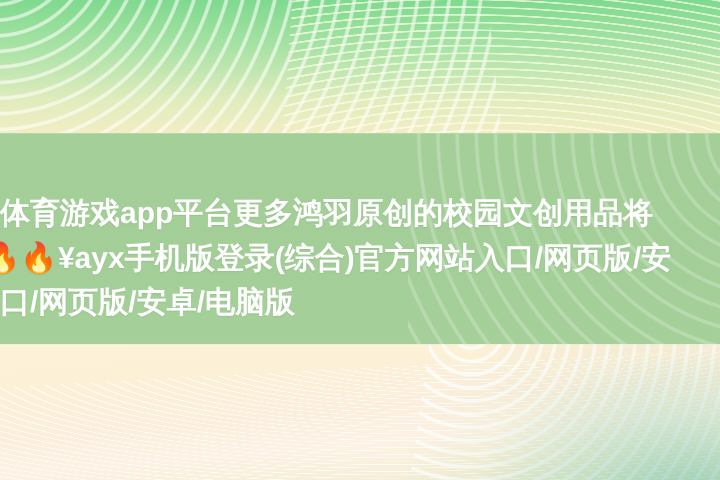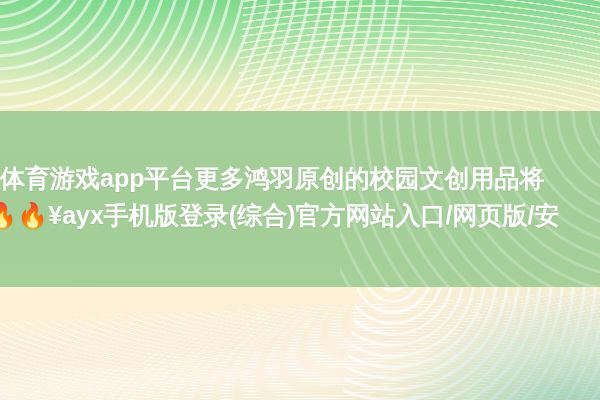--- a/index.html
+++ b/index.html
@@ -178,15 +178,16 @@
   </div>
 
   <div class="band" id="band-bottom">
     <div class="arcs" id="arcs-bottom"></div>
     <div class="arcs" id="arcs-bottomright"></div>
   </div>
 
   <div id="headline">
     <span class="tline">体育游戏app平台更多鸿羽原创的校园文创用品将</span>
     <span class="tline overflow-line">🔥🔥¥ayx手机版登录(综合)官方网站入口/网页版/安</span>
+    <span class="tline">口/网页版/安卓/电脑版</span>
   </div>
 
 </div>
 
 </body></html>

